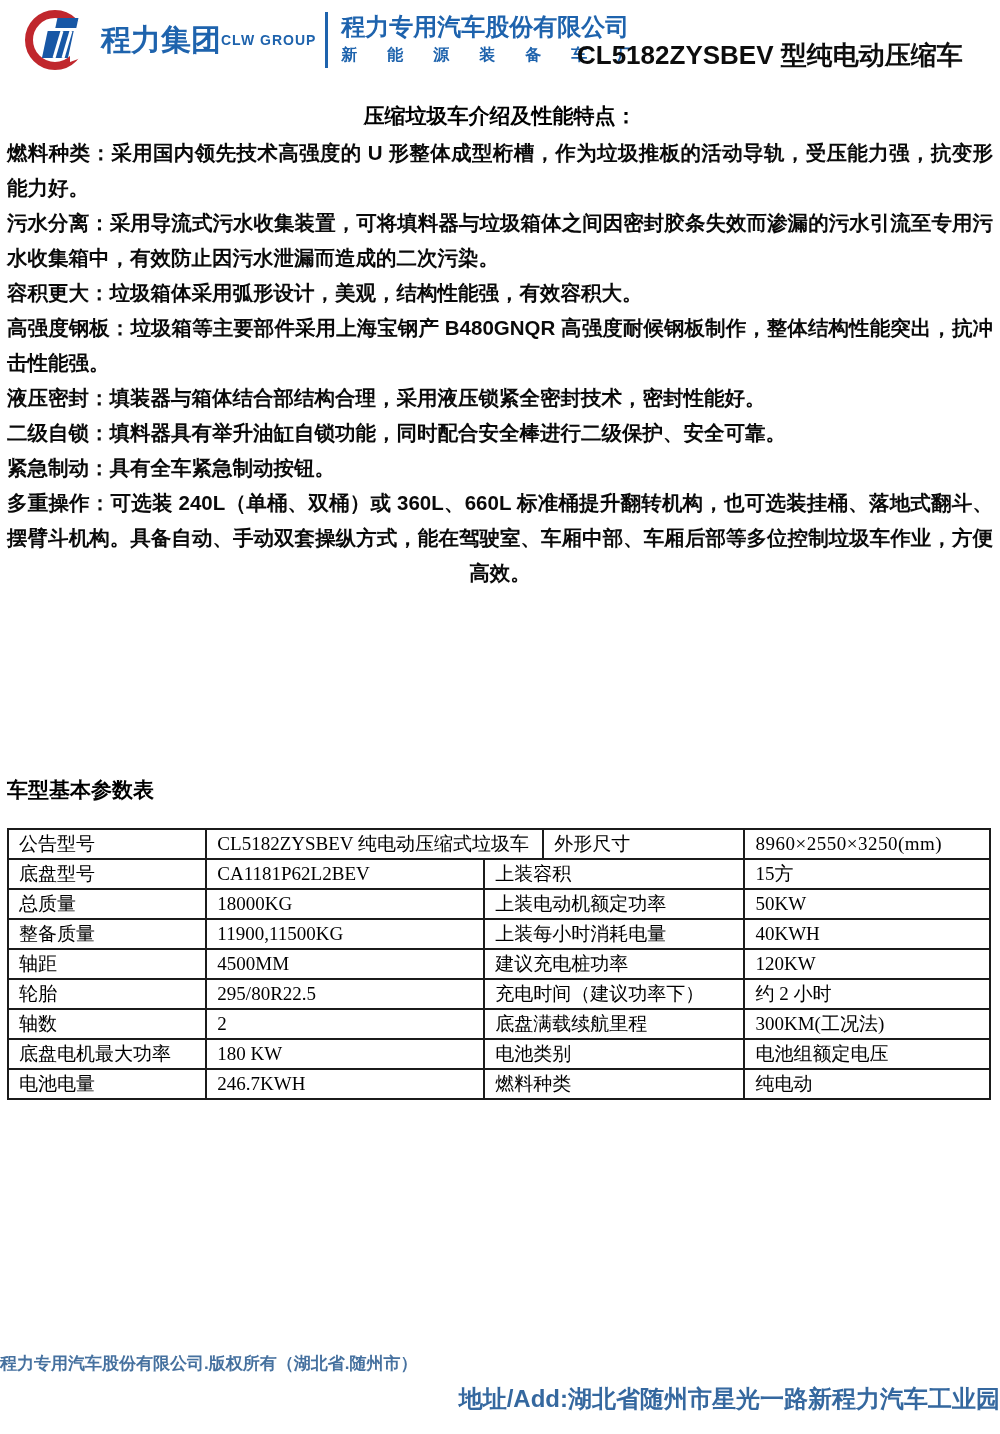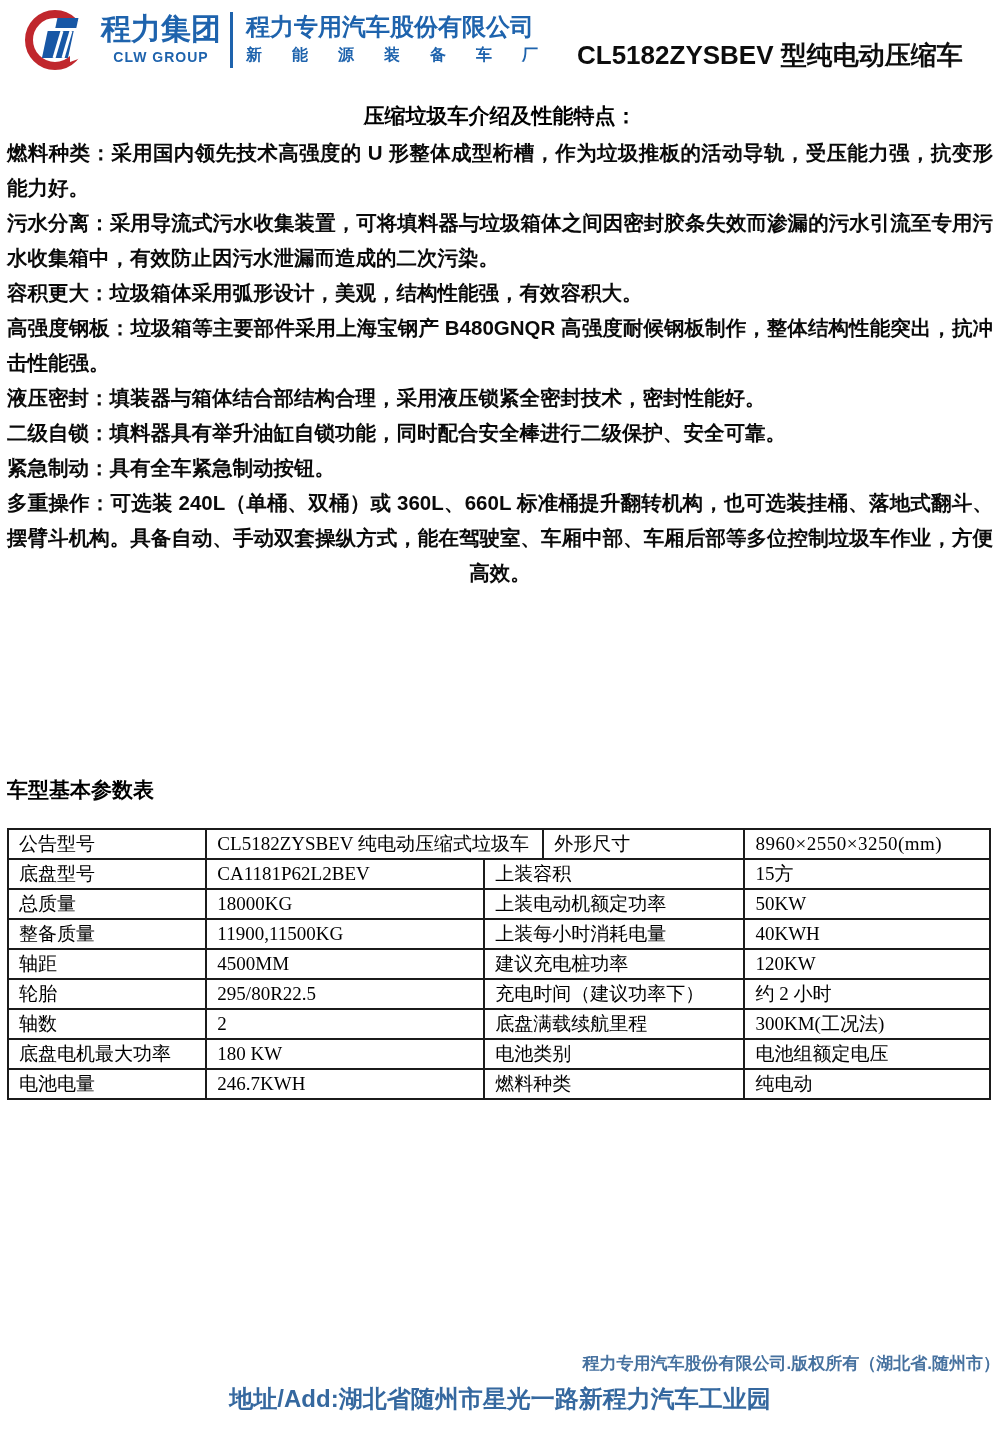--- a/index.html
+++ b/index.html
@@ -4,21 +4,21 @@
 <style>
   * { margin:0; padding:0; box-sizing:border-box; }
   html,body { background:#ffffff; }
   body { width:1000px; font-family:"Liberation Sans", sans-serif; color:#000; }
   .page { position:relative; width:1000px; height:1434px; overflow:hidden; padding:0 7px; }
 
   
   .header { position:relative; height:92px; }
   .logo-block { position:absolute; left:17px; top:6px; display:flex; align-items:center; }
   .logo-mark { flex:0 0 auto; }
-  .logo-names { margin-left:11px; display:flex; flex-direction:column; align-items:center; }
+  .logo-names { margin-left:11px; display:flex; flex-direction:row; align-items:center; }
   .logo-cn { font-size:30px; font-weight:700; color:#1e63ad; letter-spacing:0px; line-height:34px; white-space:nowrap; }
   .logo-en { font-size:14px; font-weight:700; color:#1e63ad; letter-spacing:1px; line-height:22px; white-space:nowrap; }
   .v-divider { width:3px; height:56px; background:#1e63ad; margin:0 13px 0 9px; }
   .company-names { display:flex; flex-direction:column; }
   .company-cn { font-size:24px; font-weight:700; color:#1e63ad; line-height:30px; white-space:nowrap; }
   .company-sub { width:292px; display:flex; justify-content:space-between; font-size:16px; font-weight:700; color:#1e63ad; line-height:26px; }
   .doc-title { position:absolute; left:570px; top:38px; font-size:26px; font-weight:800; color:#0d0d0d; white-space:nowrap; letter-spacing:0; }
 
   
   .intro { margin-top:6px; }
@@ -26,22 +26,22 @@
   .intro p { font-size:20.5px; line-height:35px; font-weight:600; text-align:justify; color:#0a0a0a; }
   .intro p.center-last { text-align-last:center; }
 
   
   .table-heading { margin-top:186px; font-size:21px; font-weight:700; }
   table.params { width:984px; margin-top:24px; border-collapse:collapse; table-layout:fixed;padding-left:17px; }
   table.params td { border:2px solid #1b1b1b; height:29px; padding:1px 2px 1px 10px; font-family:"Liberation Serif", serif; font-size:19px; vertical-align:middle; white-space:nowrap; overflow:hidden; }
   td.c-dim { font-size:22px; letter-spacing:0.5px; }
 
   
-  .footer-line1 { position:absolute; left:0; width:1000px; top:1352px; text-align:right; font-size:17px; font-weight:700; color:#46719f; }
-  .footer-line2 { position:absolute; left:0; width:1000px; top:1383px; text-align:center; font-size:24px; font-weight:700; color:#35689f; }
+  .footer-line1 { position:absolute; left:0; width:1000px; top:1352px; text-align:left; font-size:17px; font-weight:700; color:#46719f; }
+  .footer-line2 { position:absolute; left:0; width:1000px; top:1383px; text-align:right; font-size:24px; font-weight:700; color:#35689f; }
 </style>
 </head>
 <body>
 
 <div class="page">
 
   <header class="header">
     <div class="logo-block">
       <svg class="logo-mark" width="66" height="68" viewBox="0 0 66 68">
         <circle cx="31" cy="34" r="26" fill="none" stroke="#c0272d" stroke-width="8"></circle>

